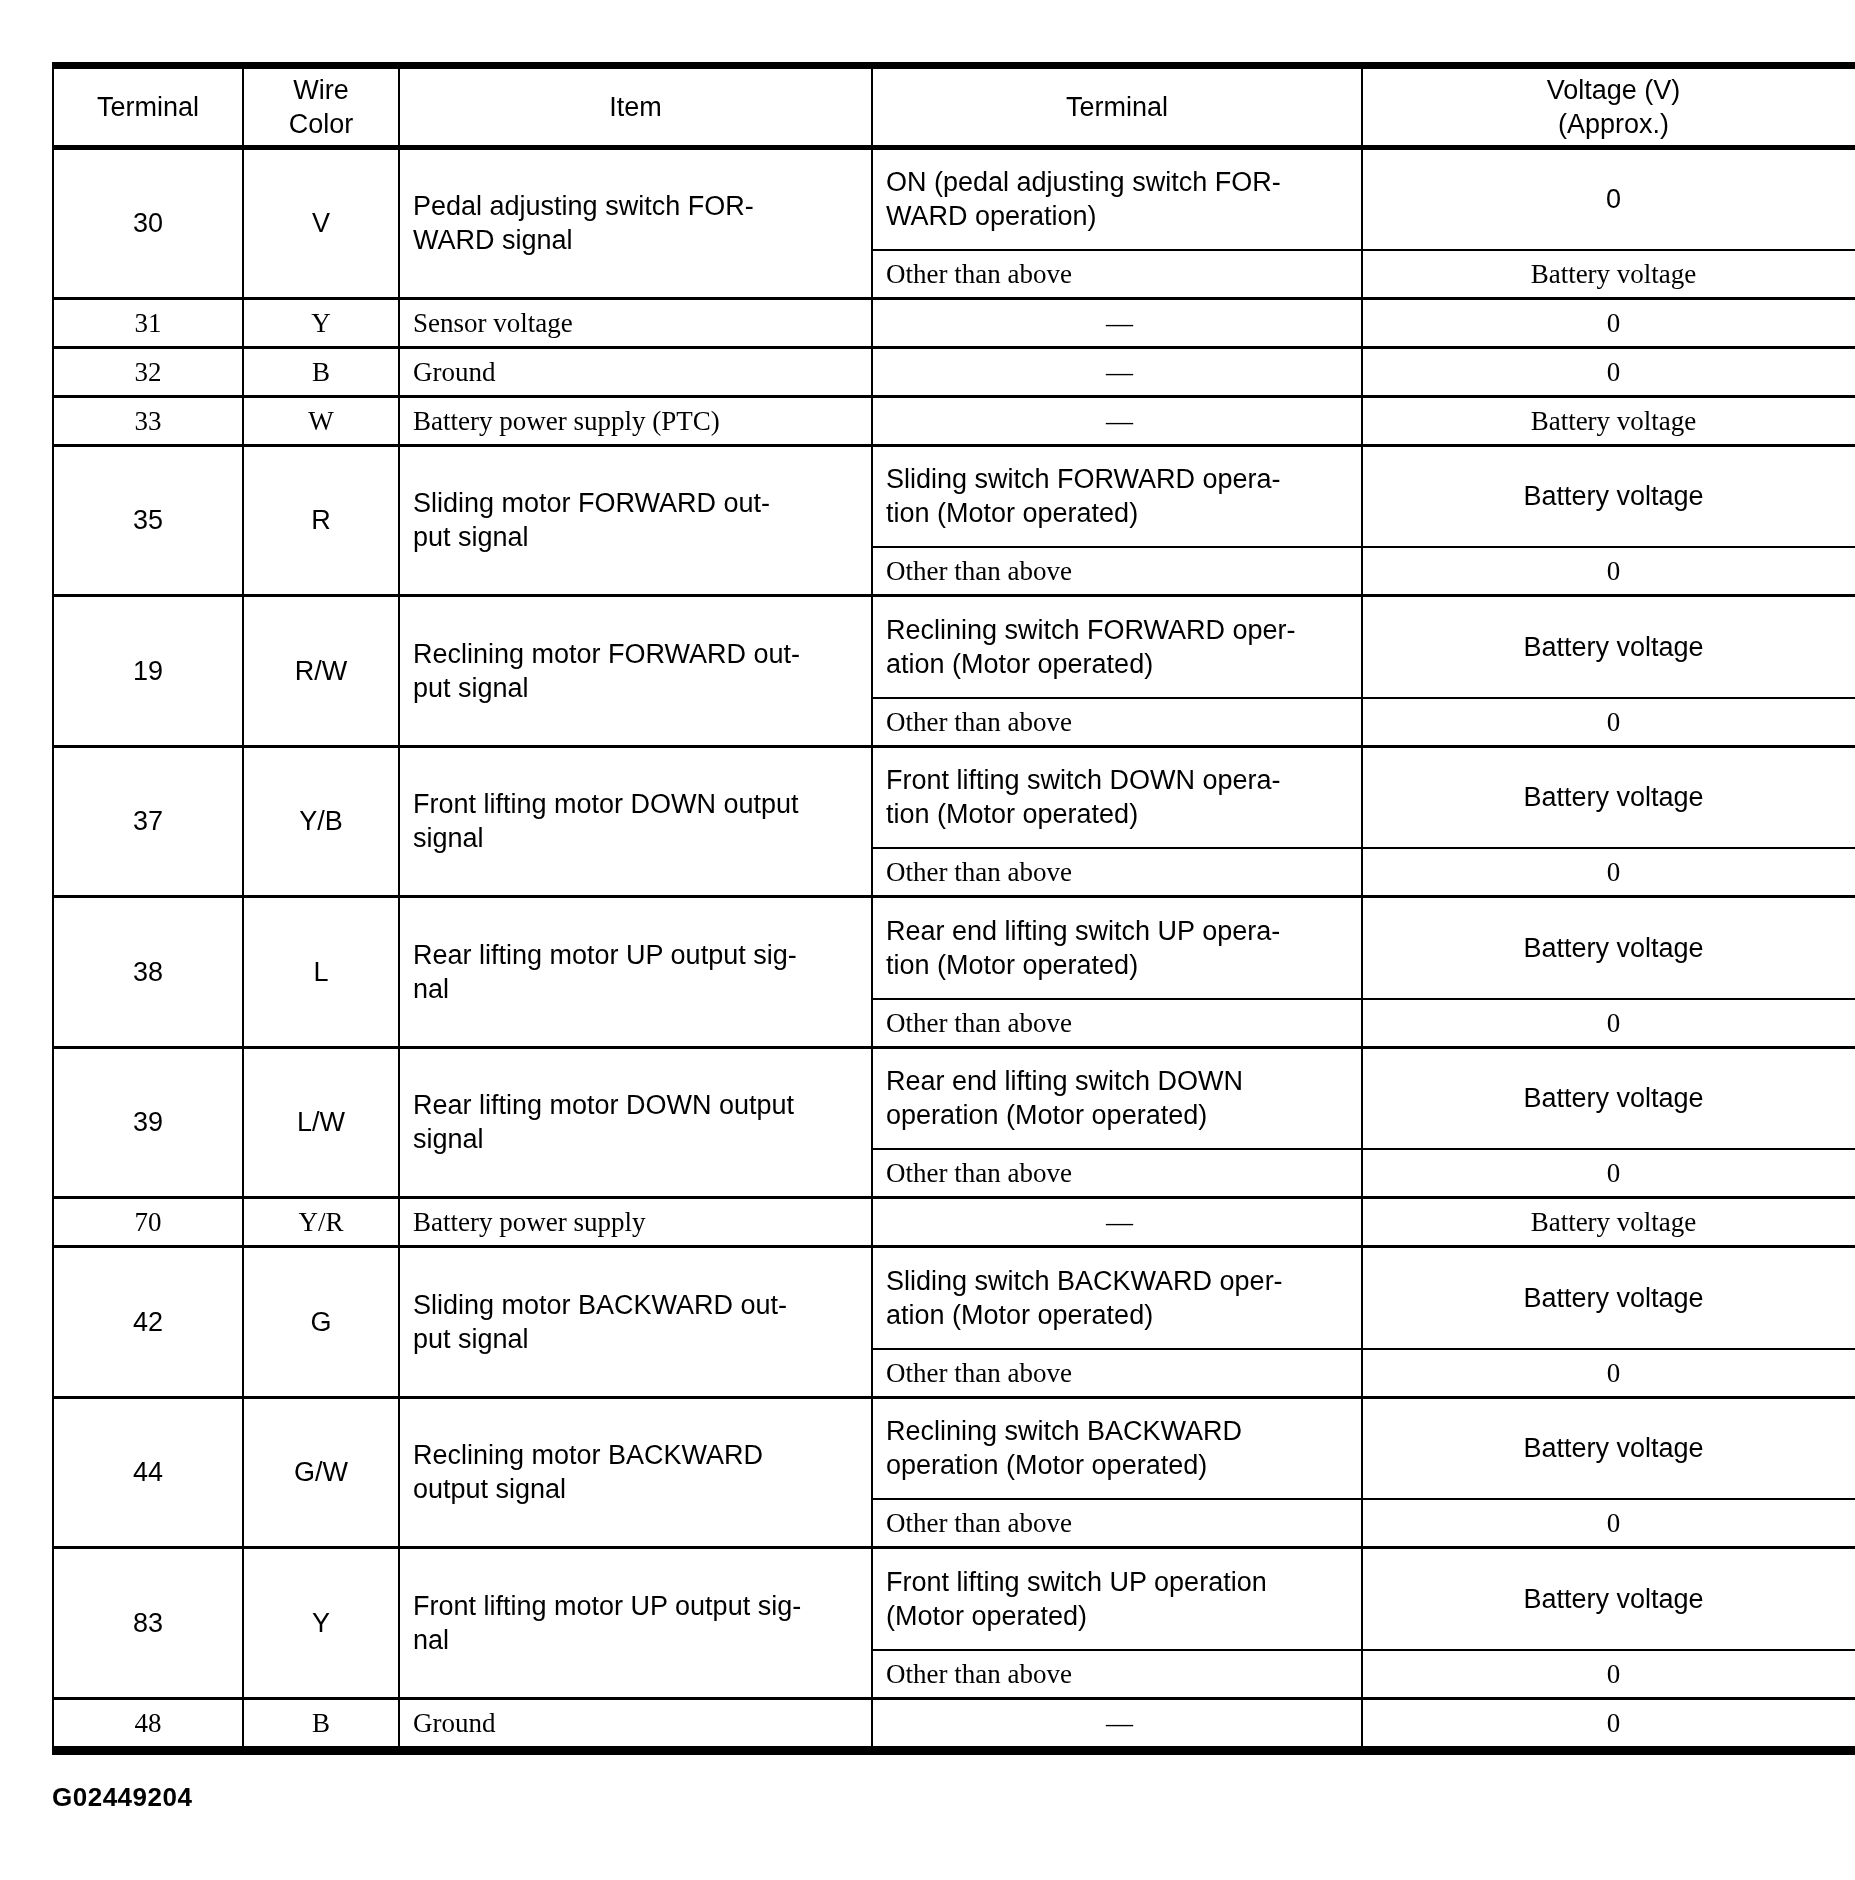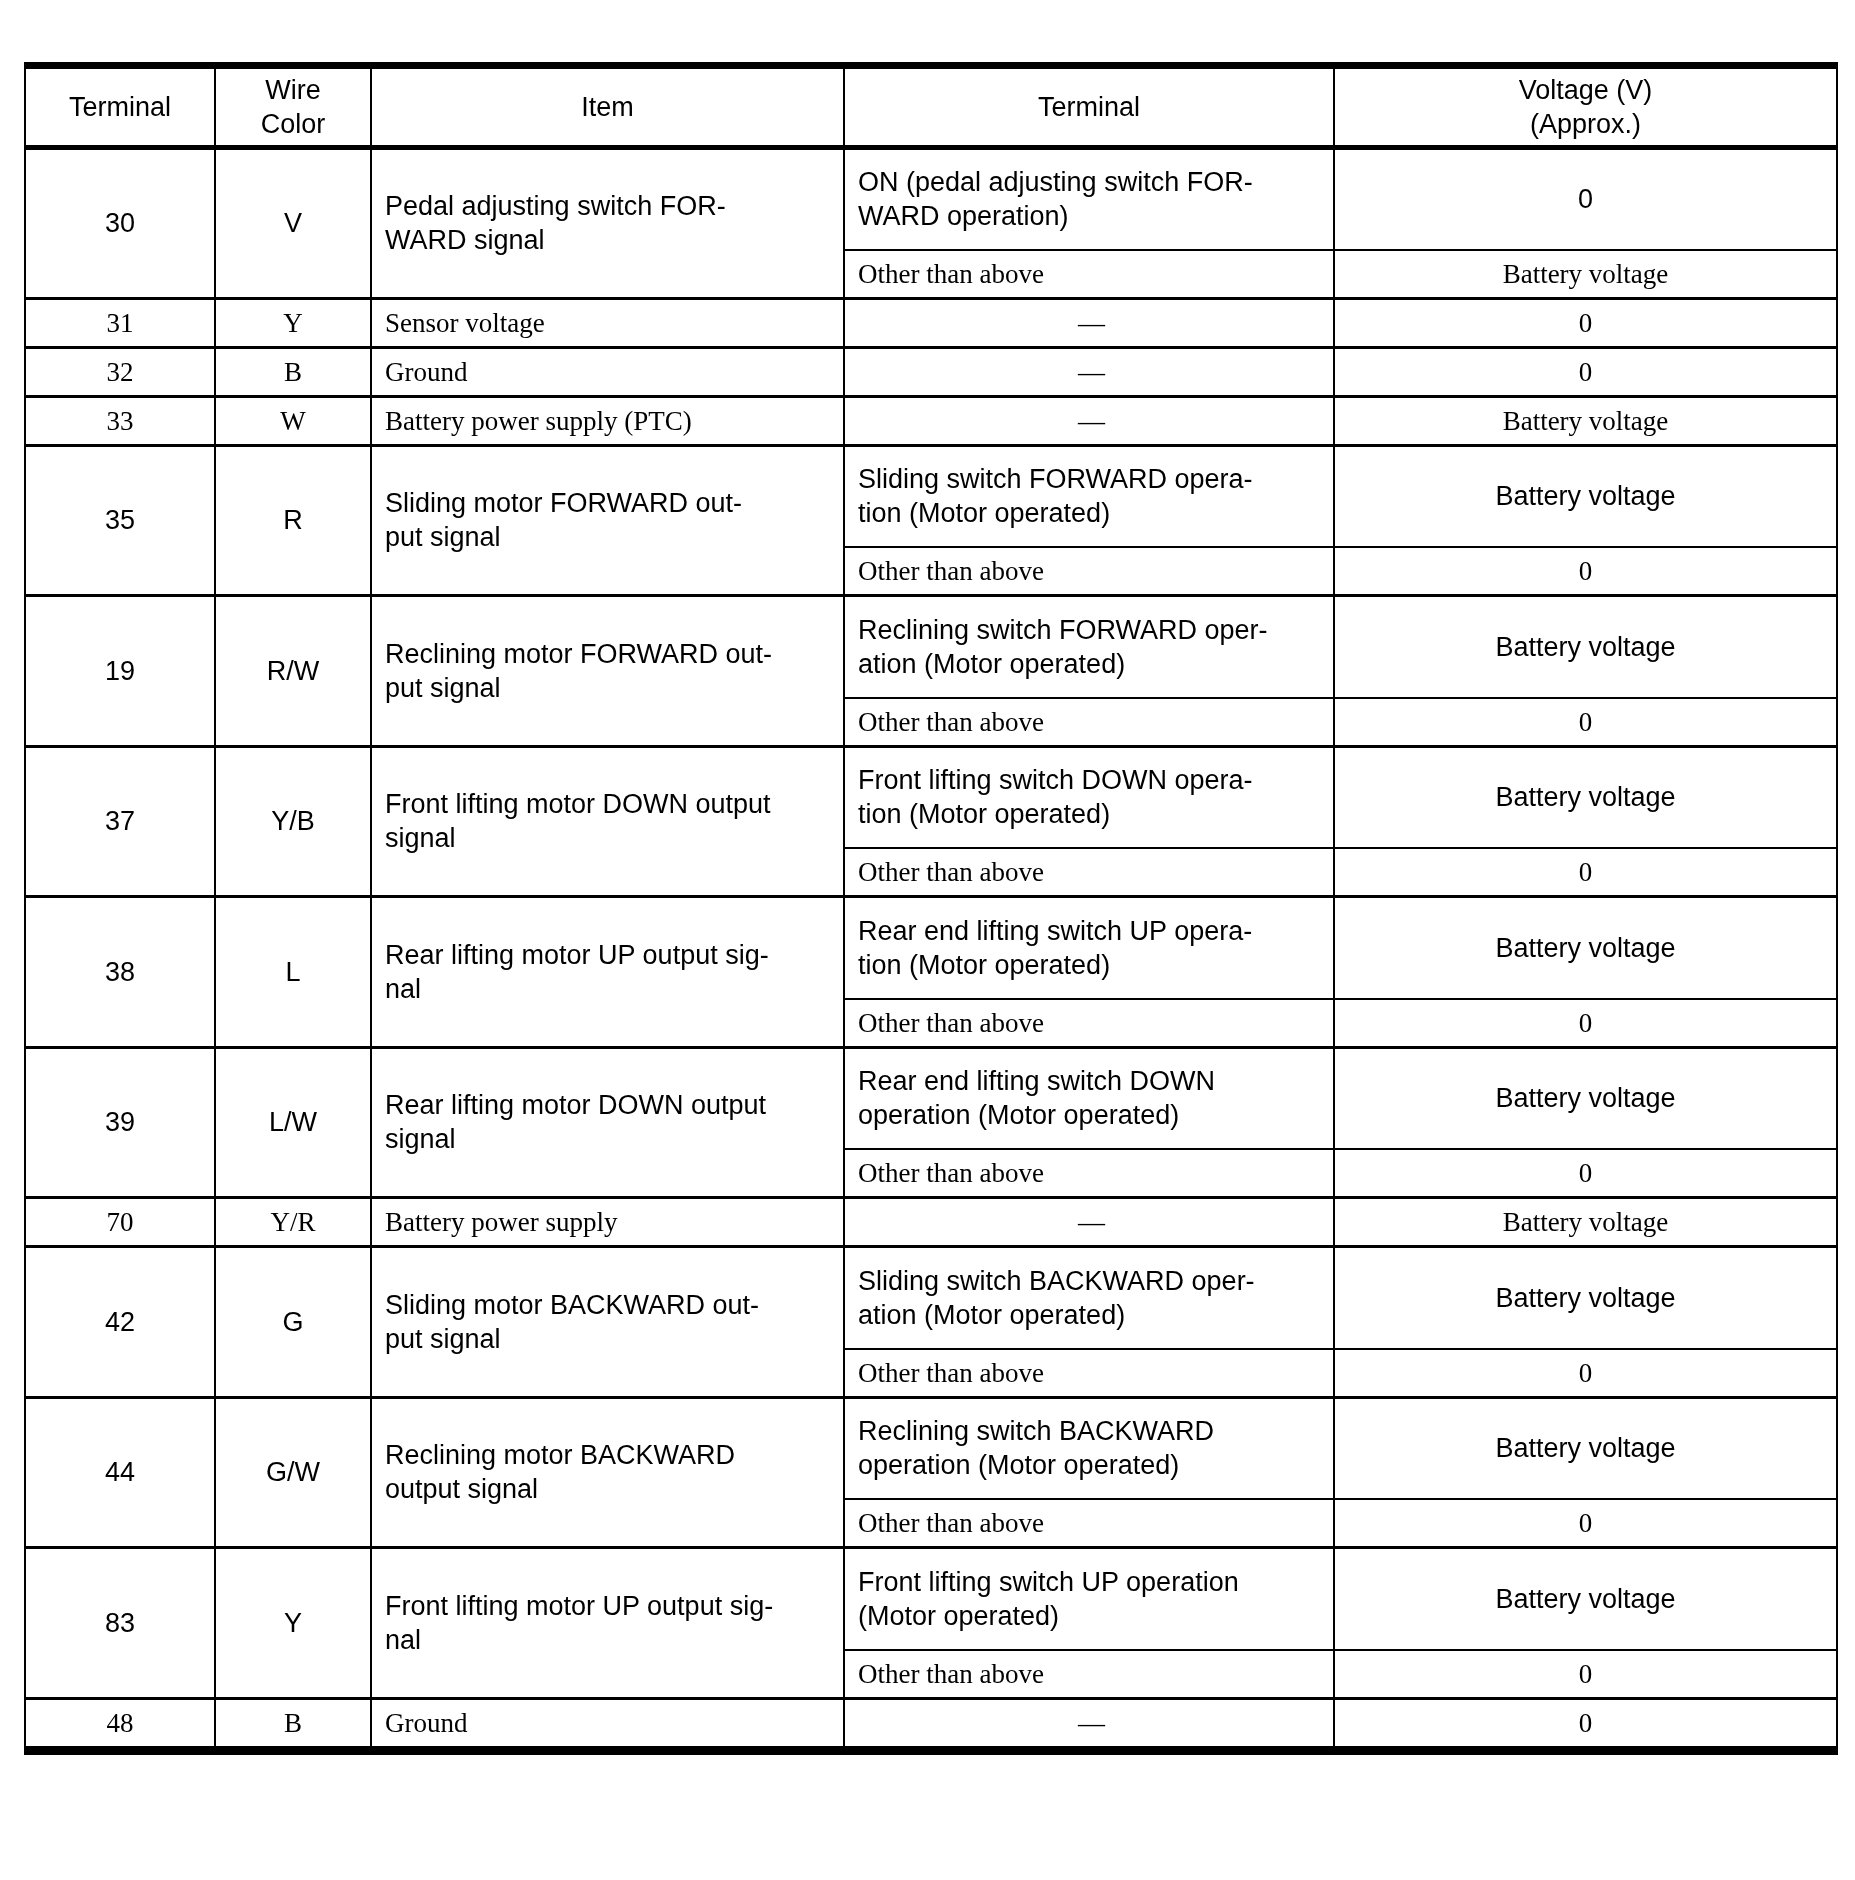--- a/index.html
+++ b/index.html
@@ -3,21 +3,21 @@
 <meta charset="utf-8">
 <style>
   * { box-sizing: border-box; }
   html, body { margin: 0; padding: 0; background: #ffffff; }
   body {
     width: 1855px; height: 1880px;
     font-family: "Liberation Sans", sans-serif;
     color: #000;
     overflow: hidden;
   }
-  .page { padding: 62px 0 0 24px; }
+  .page { padding: 62px 0 0 52px; }
 
   table.tv {
     border-collapse: collapse;
     table-layout: fixed;
     width: 1812px;
     border-left: 2px solid #000;
     border-right: 2px solid #000;
     border-top: 7px solid #000;
     border-bottom: 9px solid #000;
   }
@@ -236,13 +236,14 @@
       <tr class="grp short">
         <td>48</td>
         <td>B</td>
         <td class="item">Ground</td>
         <td class="cond center">—</td>
         <td class="volt">0</td>
       </tr>
     </tbody>
   </table>
 
+  <div class="figure-id">G02449204</div>
 </div>
 
 </body></html>

